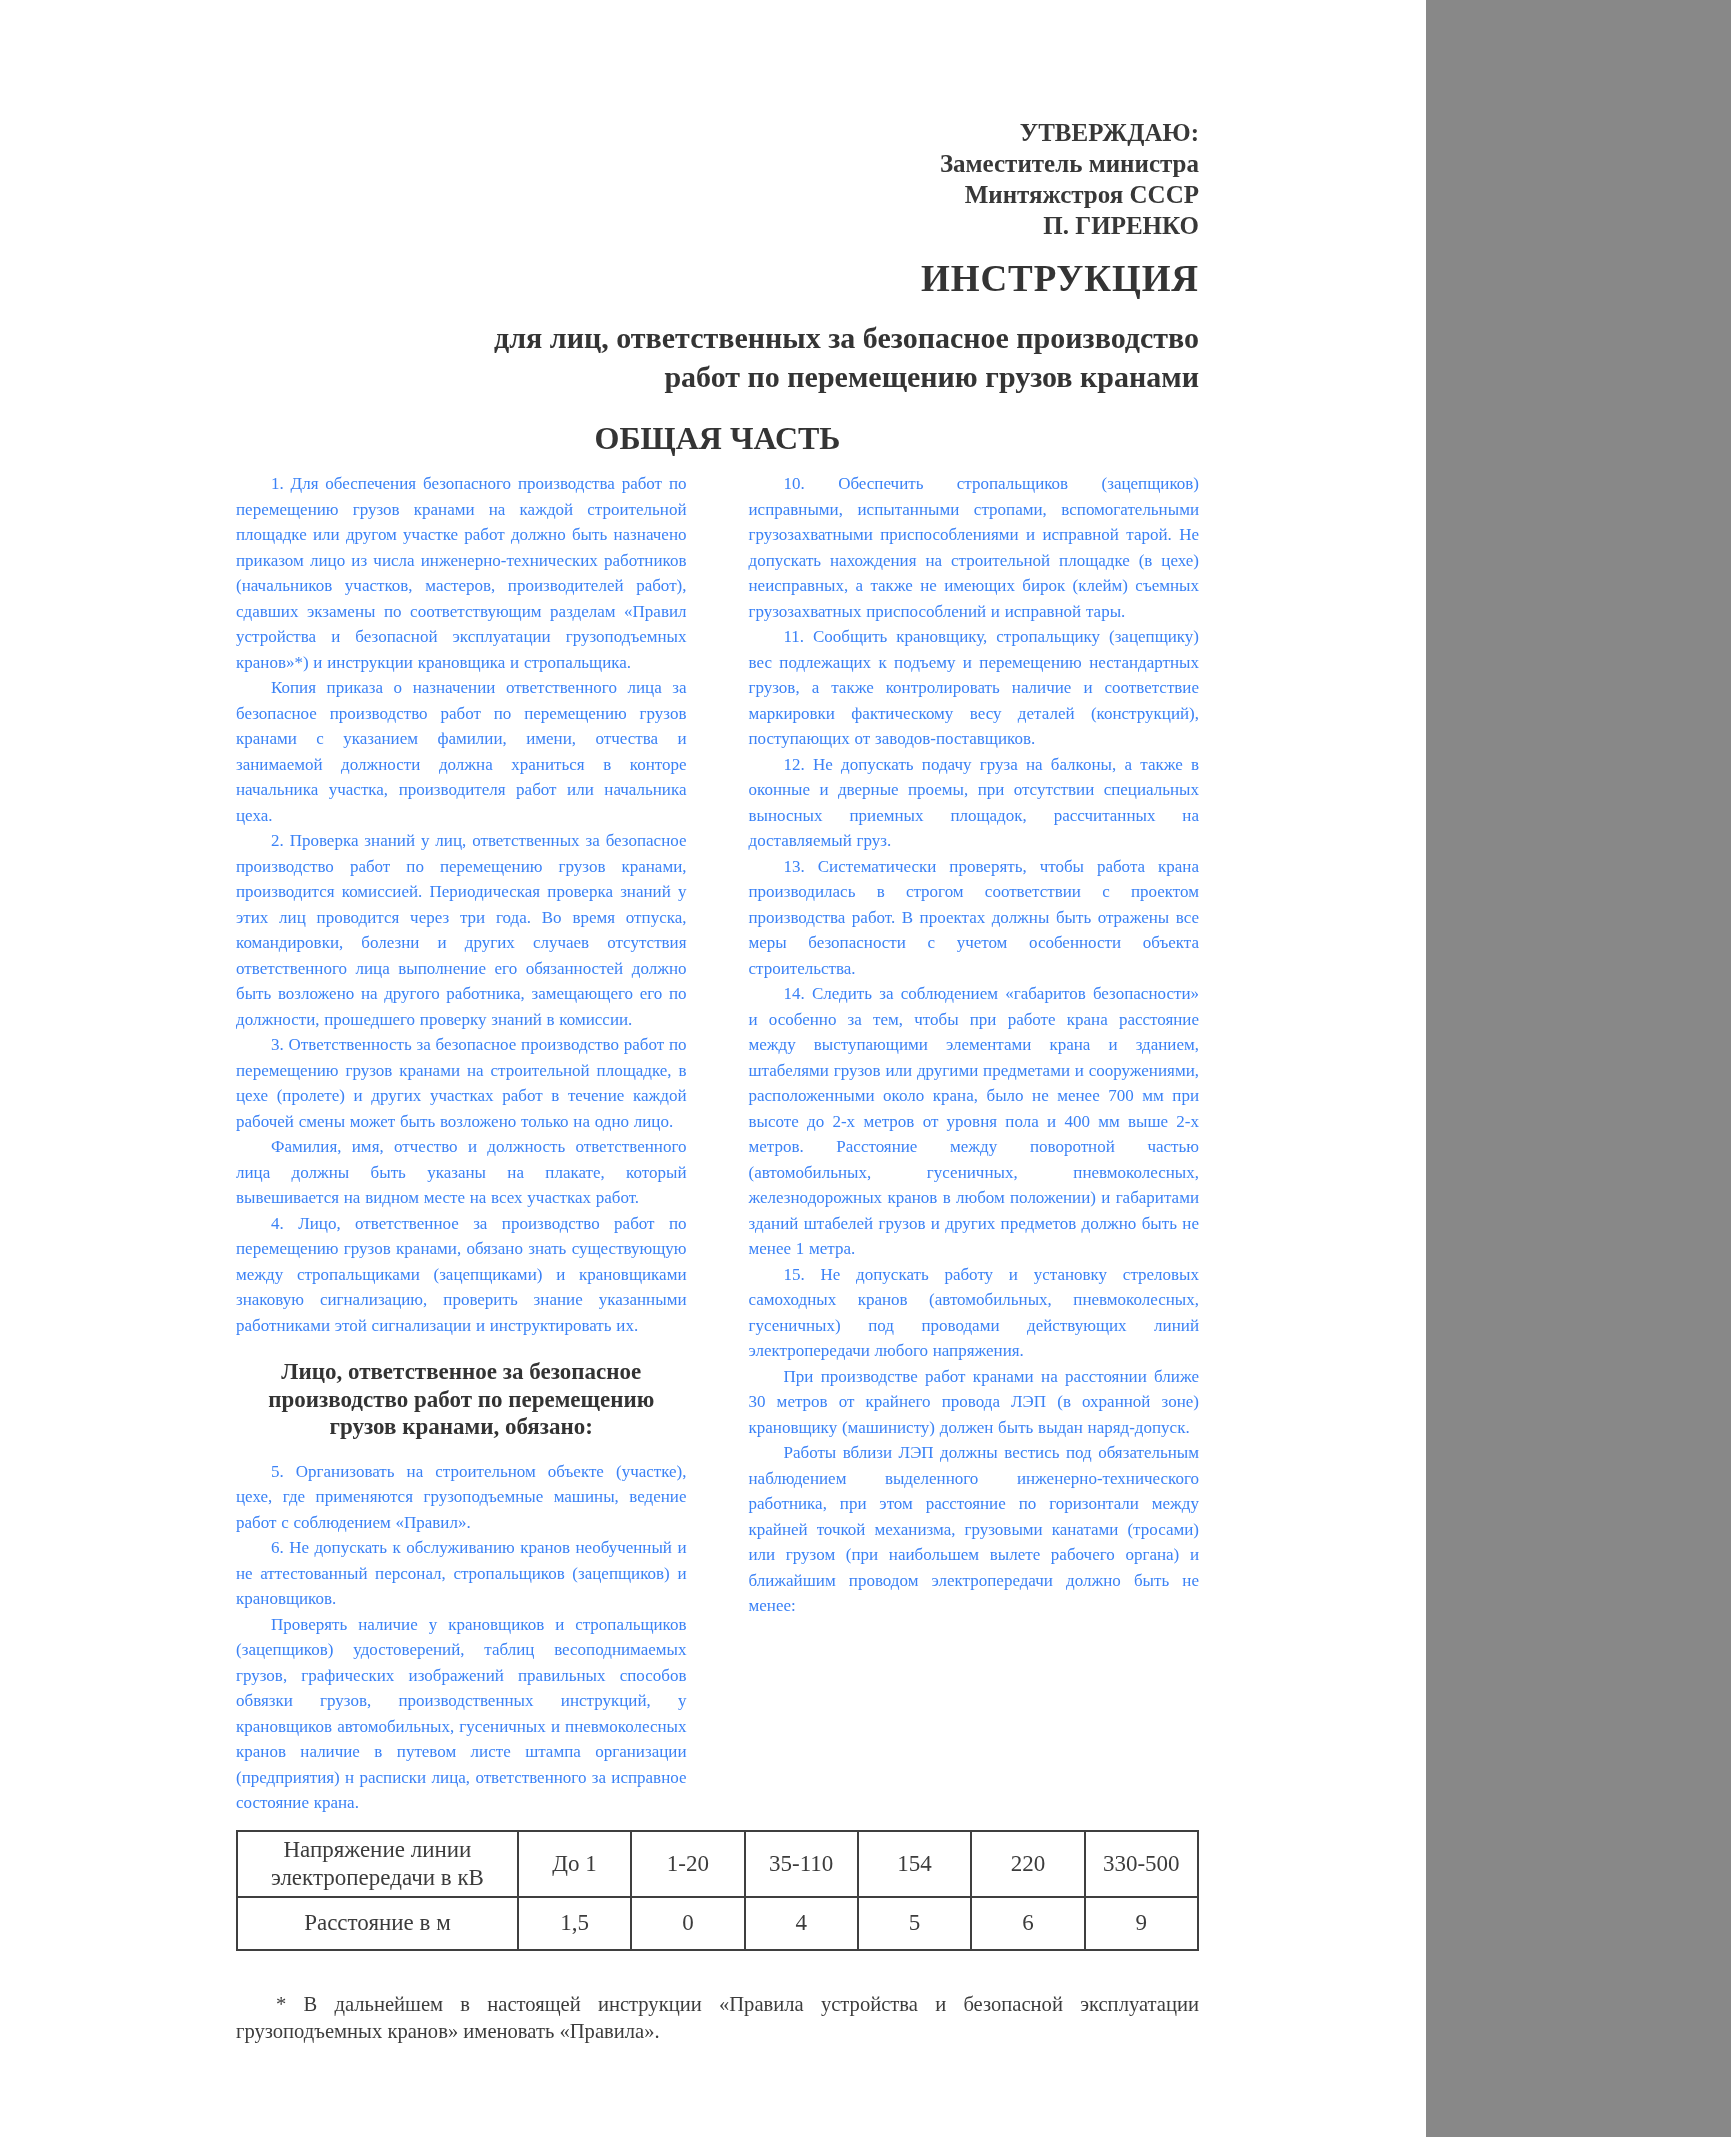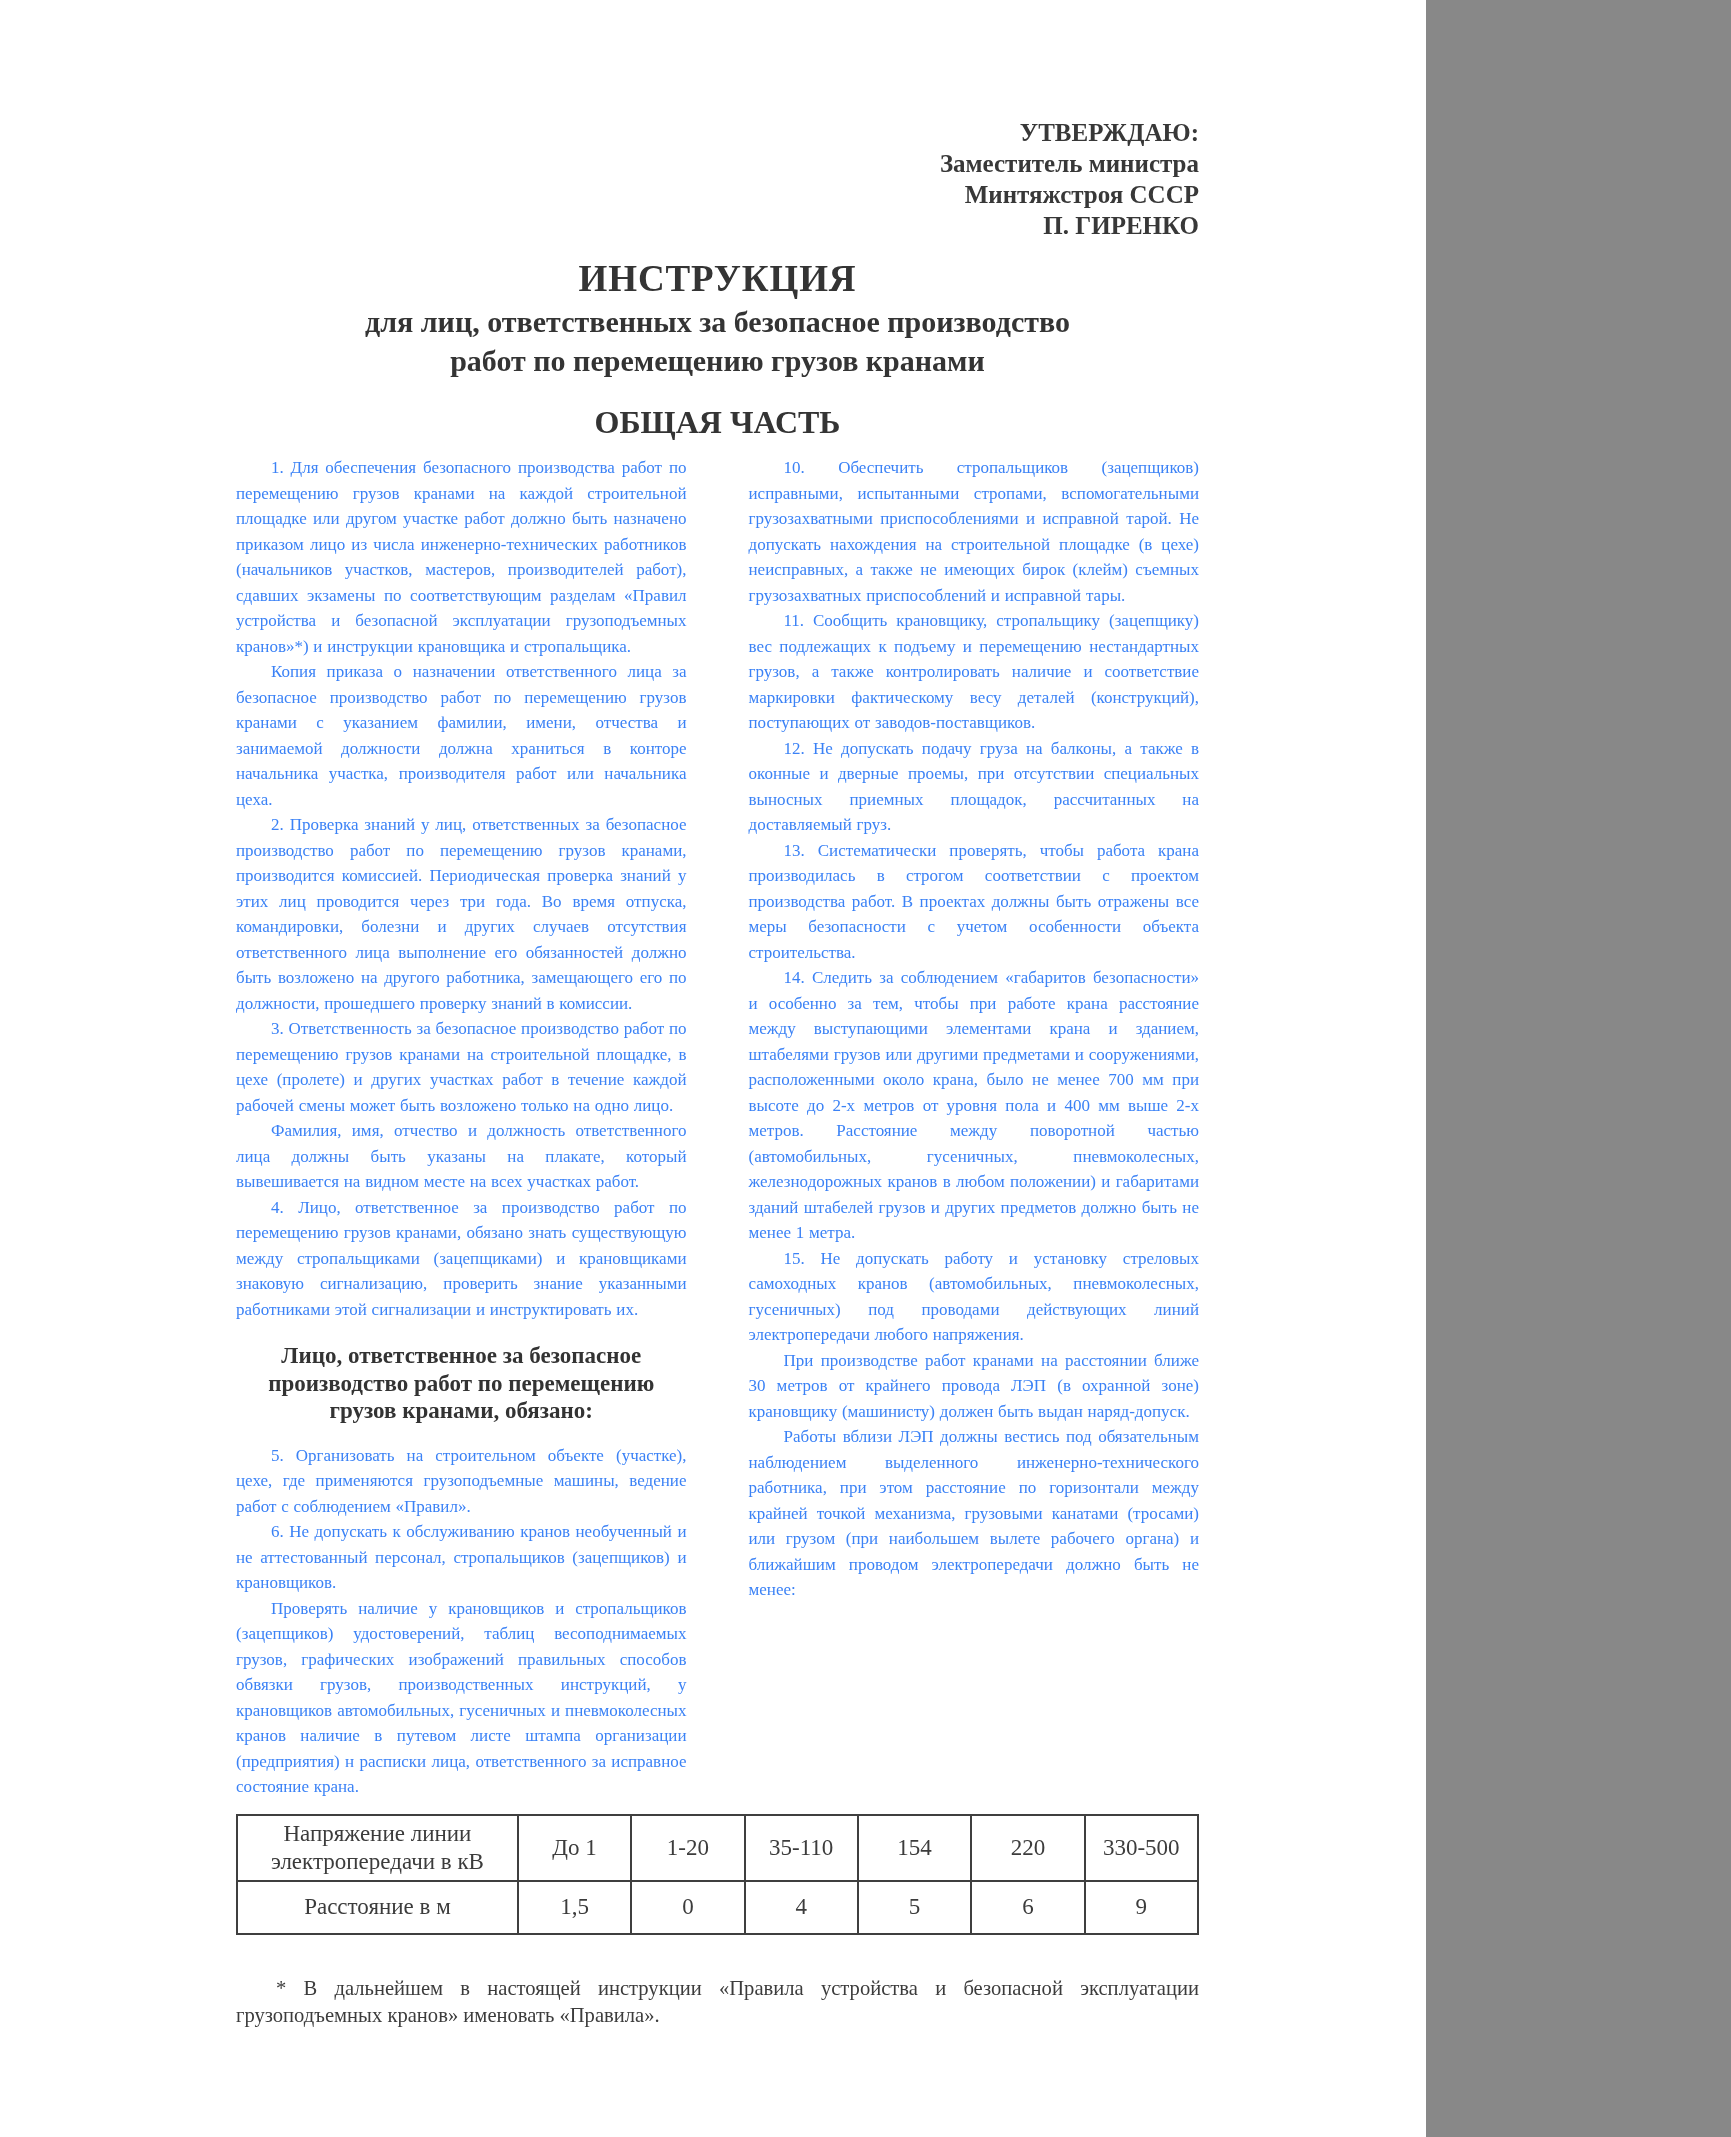--- a/index.html
+++ b/index.html
@@ -6,23 +6,23 @@
   .page{
     width:1426px;height:2137px;background:#ffffff;position:relative;
     box-sizing:border-box;padding:117px 227px 0 236px;
     font-family:"Liberation Serif","DejaVu Serif",serif;
     color:#3a3a3a;overflow:hidden;
   }
   .approval{
     text-align:right;font-weight:bold;font-size:25px;line-height:31px;
     color:#383838;
   }
-  .title-block{text-align:center;margin-top:14.6px;color:#343434;}
+  .title-block{text-align:right;margin-top:14.6px;color:#343434;}
   .title-main{font-weight:bold;font-size:37px;line-height:46px;letter-spacing:0.9px;}
-  .title-sub{font-weight:bold;font-size:30px;line-height:39px;margin-top:0;}
+  .title-sub{font-weight:bold;font-size:30px;line-height:39px;margin-top:16px;}
   .section-heading{
     text-align:center;font-weight:bold;font-size:32px;line-height:37px;
     margin-top:24px;margin-bottom:14.6px;color:#343434;
   }
   .columns{display:flex;gap:62px;align-items:flex-start;}
   .col{flex:1 1 0;min-width:0;}
   .col p{
     margin:0;text-indent:35px;text-align:justify;
     font-size:17px;line-height:25.5px;color:#3b82f6;
     word-spacing:0.5px;

